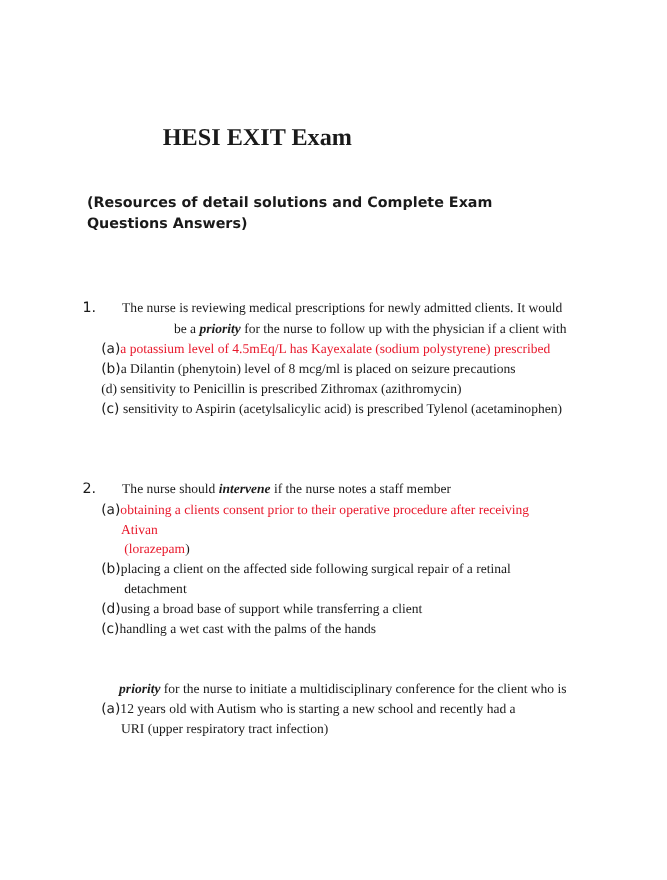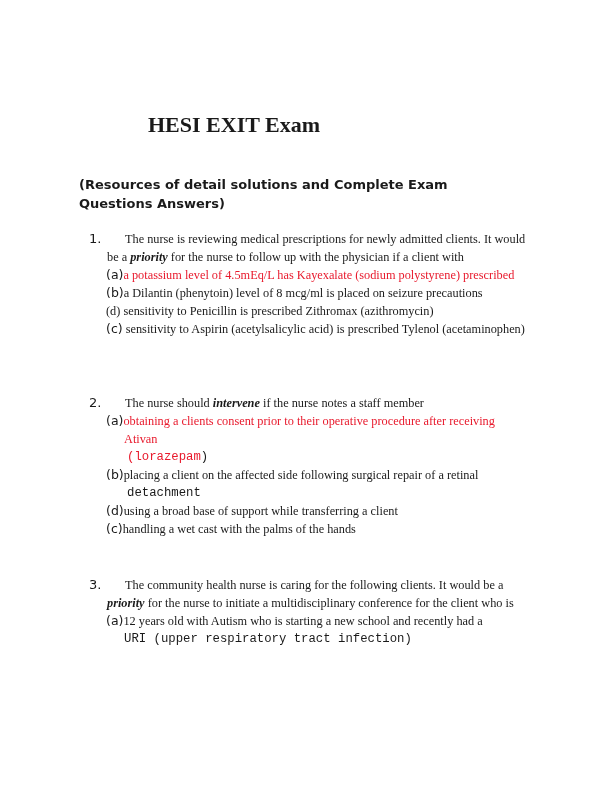--- a/index.html
+++ b/index.html
@@ -33,50 +33,51 @@
       width: 430px;
       font-family: "DejaVu Sans", sans-serif;
       font-weight: bold;
       font-size: 13px;
       line-height: 18.5px;
       color: #1a1a1a;
       margin: 0;
     }
     .question {
       position: absolute;
-      left: 89px;
+      left: 75px;
       width: 440px;
       font-size: 12.3px;
       line-height: 18px;
+      margin-top: 41px;
     }
     .q-stem {
       position: relative;
     }
     .q-num {
       font-family: "DejaVu Sans", sans-serif;
       font-size: 13px;
       display: inline-block;
       width: 36px;
     }
     .q-stem-line2 {
       padding-left: 18px;
+      text-align: right;
     }
     .option {
       position: relative;
       padding-left: 35px;
       text-indent: -18px;
     }
     .opt-label {
       font-family: "DejaVu Sans", sans-serif;
       font-size: 12.5px;
     }
     .opt-cont {
       display: block;
       text-indent: 0;
-      font-family: Liberation Mono, monospace;
     }
     .red { color: #e8192c; }
     .em { font-weight: bold; font-style: italic; }
     #q1 { top: 230px; }
     #q2 { top: 394px; }
     #q3 { top: 576px; }
     .opt-d-plain { padding-left: 17px; text-indent: 0; }
   </style>
 </head>
 <body>
@@ -119,23 +120,20 @@
   </div>
   <div class="option">
     <span class="opt-label">(d)</span><span>using a broad base of support while transferring a client</span>
   </div>
   <div class="option">
     <span class="opt-label">(c)</span><span>handling a wet cast with the palms of the hands</span>
   </div>
 </div>
 
 <div class="question" id="q3">
-  <div class="q-stem">
-    <span class="q-num">3.</span><span>The community health nurse is caring for the following clients.  It would be a</span>
-  </div>
   <div class="q-stem-line2">
     <span class="em">priority</span><span> for the nurse to initiate a multidisciplinary conference for the client who is</span>
   </div>
   <div class="option">
     <span class="opt-label">(a)</span><span>12 years old with Autism who is starting a new school and recently had a</span>
     <span class="opt-cont">URI (upper respiratory tract infection)</span>
   </div>
 </div>
 
 </body></html>

